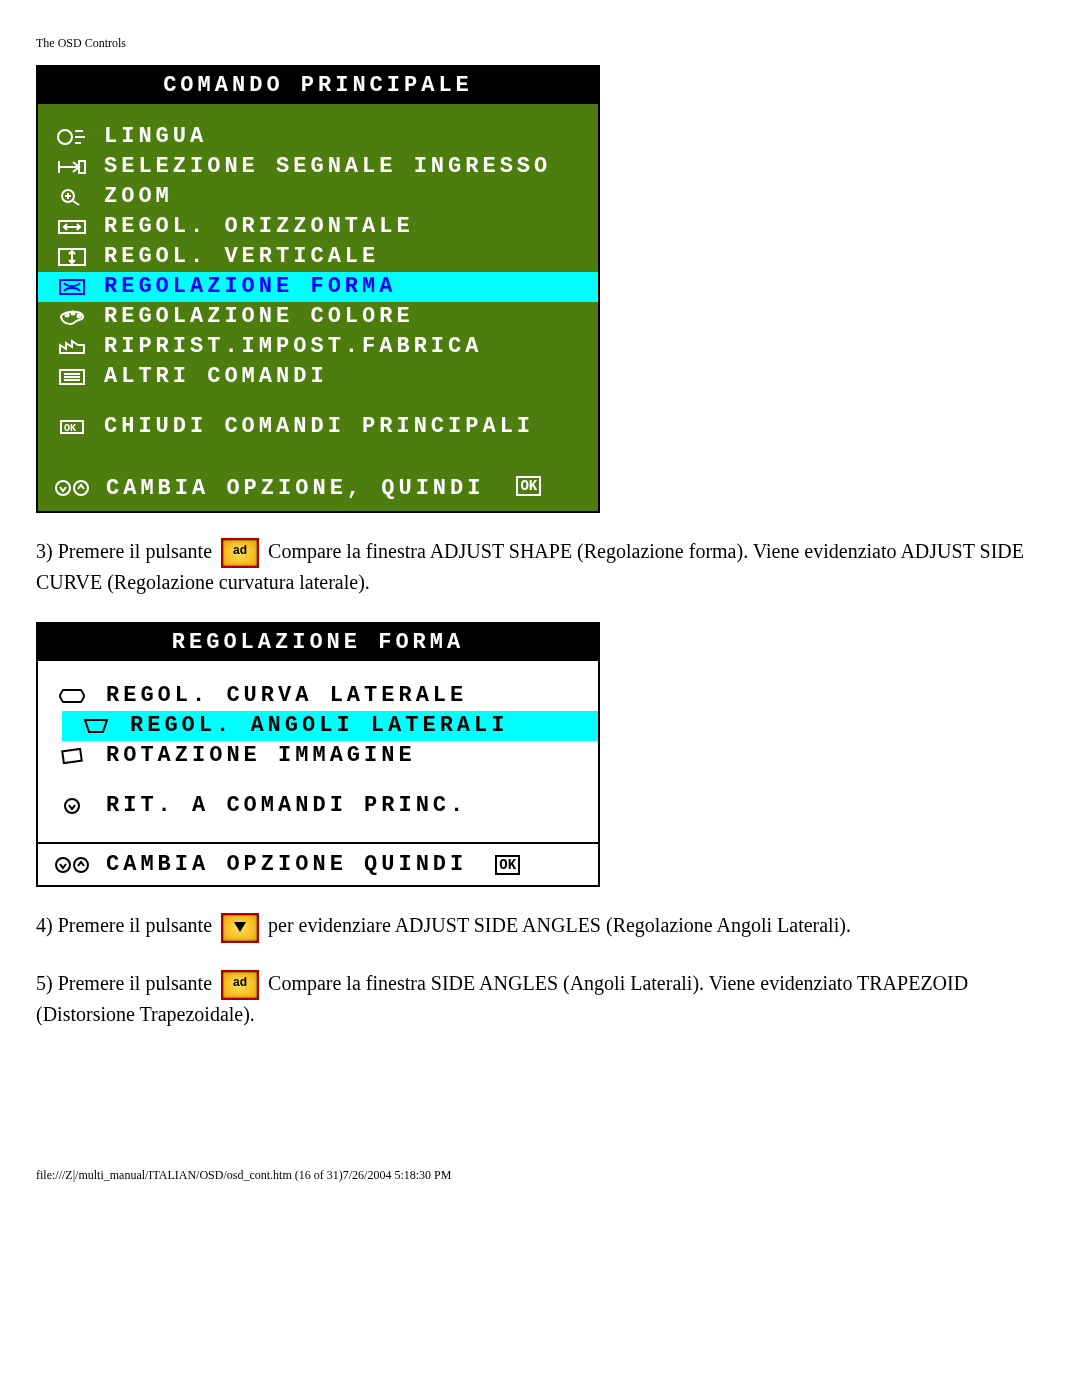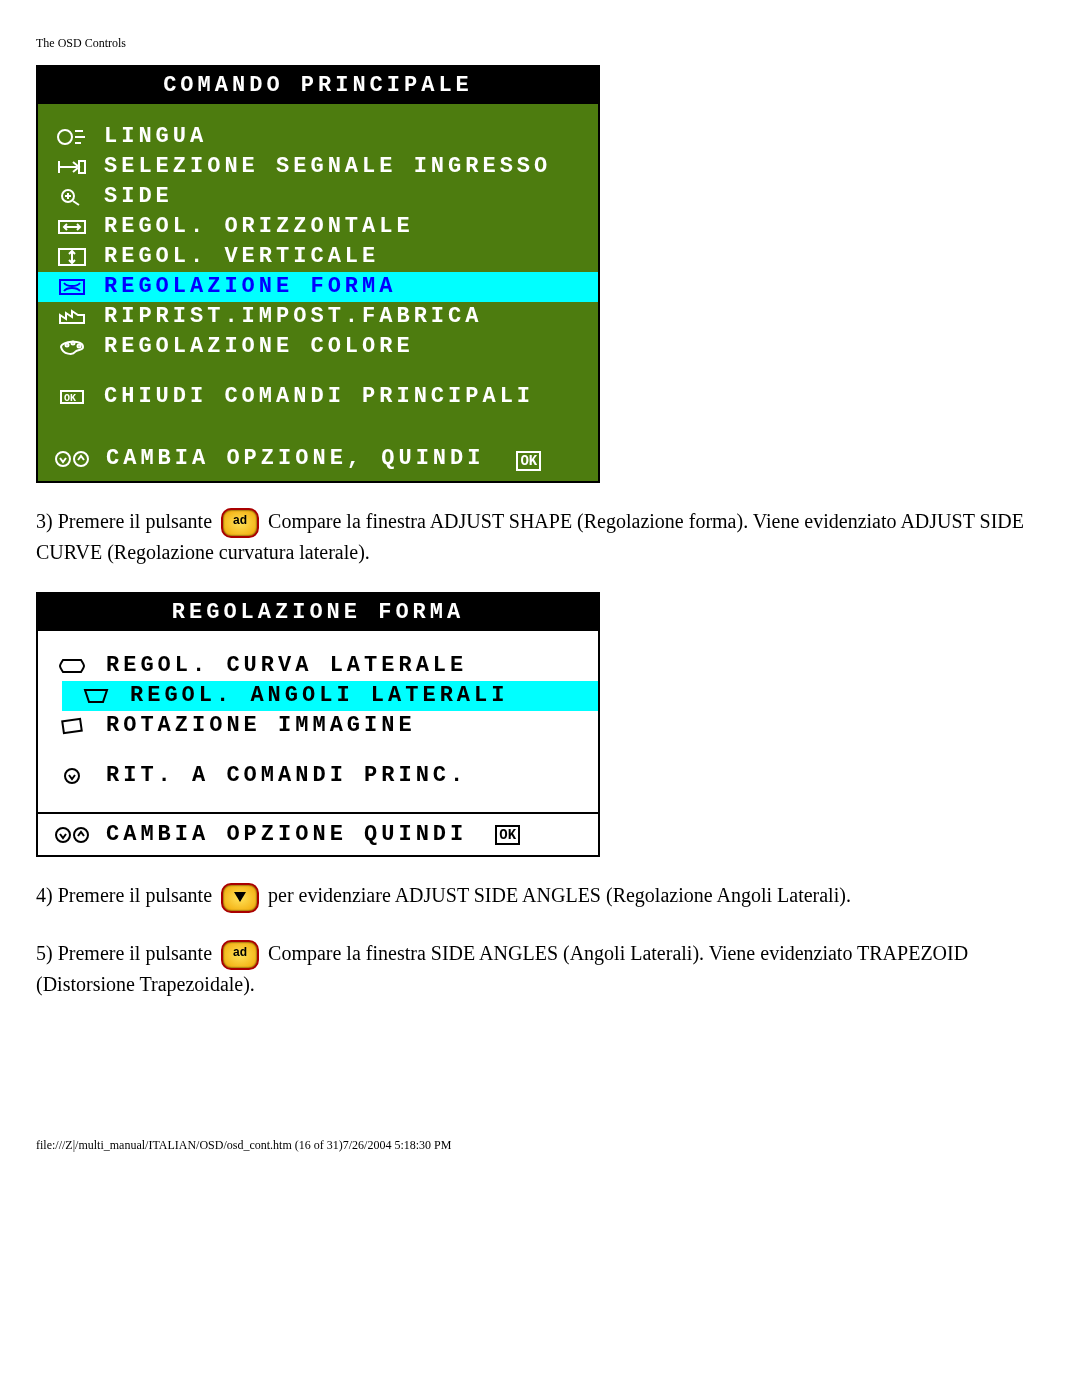--- a/index.html
+++ b/index.html
@@ -60,21 +60,21 @@
     fill: none;
     stroke-width: 2;
   }
   .osd-row.sel .osd-icon svg {
     stroke: #0000ff;
   }
   .osd-footer {
     border-top: 0;
     padding: 10px 14px;
     display: flex;
-    align-items: flex-end;
+    align-items: flex-start;
     gap: 14px;
     color: #fff;
     margin-top: 14px;
   }
   .osd-spacer {
     height: 20px;
   }
   .osd-footer-icon {
     width: 40px;
     min-width: 40px;
@@ -159,21 +159,21 @@
     font-size: 20px;
     margin: 24px 0 26px 0;
     line-height: 1.4;
   }
   .inline-btn {
     display: inline-block;
     vertical-align: middle;
     width: 34px;
     height: 26px;
     border: 2px solid #aa0000;
-    border-radius: 10px;
+    border-radius: 0;
     background: radial-gradient(#ffe259,#f0a400);
     box-shadow: inset 0 0 2px #000;
     position: relative;
     margin: 0 4px;
   }
   .inline-btn .txt {
     position:absolute; left:0; right:0; top:2px;
     font-family: Arial, sans-serif;
     font-size: 12px; font-weight:bold; text-align:center; color:#000;
   }
@@ -219,21 +219,21 @@
       <span>SELEZIONE SEGNALE INGRESSO</span>
     </div>
 
     <div class="osd-row">
       <span class="osd-icon">
         <svg width="34" height="20" viewBox="0 0 34 20">
             <circle cx="13" cy="9" r="6"></circle>
             <path d="M18 14 L24 18 M10 9 L16 9 M13 6 L13 12"></path>
           </svg>
       </span>
-      <span>SIDE</span>
+      <span>ZOOM</span>
     </div>
 
     <div class="osd-row">
       <span class="osd-icon">
         <svg width="34" height="20" viewBox="0 0 34 20">
             <rect x="4" y="4" width="26" height="12"></rect>
             <path d="M10 10 L24 10 M12 7 L9 10 L12 13 M22 7 L25 10 L22 13"></path>
           </svg>
       </span>
       <span>REGOL. ORIZZONTALE</span>
@@ -250,43 +250,52 @@
     </div>
 
     <div class="osd-row sel">
       <span class="osd-icon">
         <svg width="34" height="20" viewBox="0 0 34 20">
             <rect x="5" y="3" width="24" height="14"></rect>
             <path d="M9 6 C12 10, 22 10, 25 6 M9 14 C12 10, 22 10, 25 14"></path>
           </svg>
       </span>
       <span>REGOLAZIONE FORMA</span>
-    </div>
-
-    <div class="osd-row">
-      <span class="osd-icon">
-        <svg width="34" height="20" viewBox="0 0 34 20">
-            <path d="M5 16 L5 8 L11 12 L11 6 L17 10 L17 4 L23 8 L29 8 L29 16 Z"></path>
-          </svg>
-      </span>
-      <span>RIPRIST.IMPOST.FABRICA</span>
     </div>
 
     <div class="osd-row">
       <span class="osd-icon">
         <svg width="34" height="20" viewBox="0 0 34 20">
             <path d="M6 10 C6 4, 28 2, 28 10 C28 14, 22 12, 20 15 C18 18, 8 18, 6 10 Z"></path>
             <circle cx="12" cy="8" r="1.5"></circle>
             <circle cx="18" cy="6" r="1.5"></circle>
             <circle cx="24" cy="9" r="1.5"></circle>
           </svg>
       </span>
       <span>REGOLAZIONE COLORE</span>
     </div>
 
+    <div class="osd-row">
+      <span class="osd-icon">
+        <svg width="34" height="20" viewBox="0 0 34 20">
+            <path d="M5 16 L5 8 L11 12 L11 6 L17 10 L17 4 L23 8 L29 8 L29 16 Z"></path>
+          </svg>
+      </span>
+      <span>RIPRIST.IMPOST.FABRICA</span>
+    </div>
+
+    <div class="osd-row">
+      <span class="osd-icon">
+        <svg width="34" height="20" viewBox="0 0 34 20">
+            <rect x="5" y="3" width="24" height="14"></rect>
+            <path d="M9 7 L25 7 M9 10 L25 10 M9 13 L25 13"></path>
+          </svg>
+      </span>
+      <span>ALTRI COMANDI</span>
+    </div>
 
     <div class="osd-spacer"></div>
 
     <div class="osd-row">
       <span class="osd-icon">
         <svg width="34" height="20" viewBox="0 0 34 20">
             <rect x="6" y="4" width="22" height="12"></rect>
             <text x="9" y="14" font-size="10" stroke="none" fill="#fff" style="letter-spacing:0">OK</text>
           </svg>
       </span>

